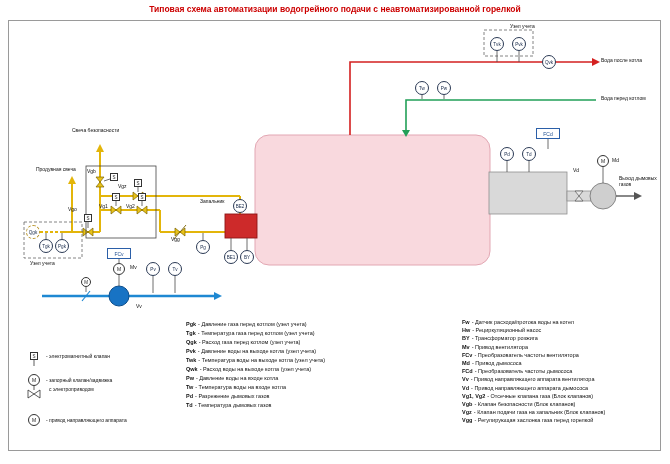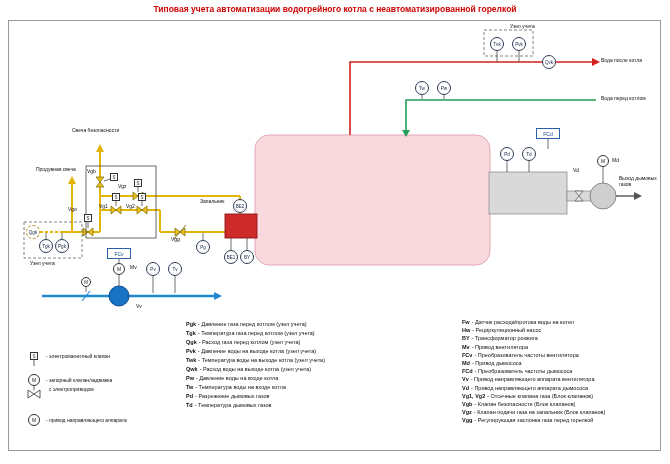--- a/index.html
+++ b/index.html
@@ -31,21 +31,21 @@
   .legr{position:absolute;left:462px;top:318px;z-index:4;font-size:5.5px;color:#111;}
   .legr .row{height:8.2px;line-height:8.2px;white-space:nowrap;}
   .row b{font-weight:bold;margin-right:2px;}
 </style>
 </head>
 <body>
 
 <div class="canvas">
 
   <div class="frame"></div>
-  <div class="title">Типовая учета автоматизации водогрейного котла с неавтоматизированной горелкой</div>
+  <div class="title">Типовая схема автоматизации водогрейного подачи с неавтоматизированной горелкой</div>
 
   <svg class="layer" width="670" height="464" viewBox="0 0 670 464">
 
     <rect x="255" y="135" width="235" height="130" rx="14" style="fill:var(--boiler);stroke:var(--boiler-border);stroke-width:1"></rect>
 
     <g>
       <rect x="489" y="172" width="78" height="42" style="fill:var(--duct)" stroke="#8f8f8f" stroke-width="0.8"></rect>
       <rect x="567" y="191" width="24" height="10" style="fill:var(--duct)" stroke="#8f8f8f" stroke-width="0.8"></rect>
       <circle cx="603" cy="196" r="13" fill="#cfcfcf" stroke="#7d7d7d" stroke-width="0.9"></circle>
       <line x1="616" y1="196" x2="634" y2="196" stroke="#555" stroke-width="1.4"></line>

